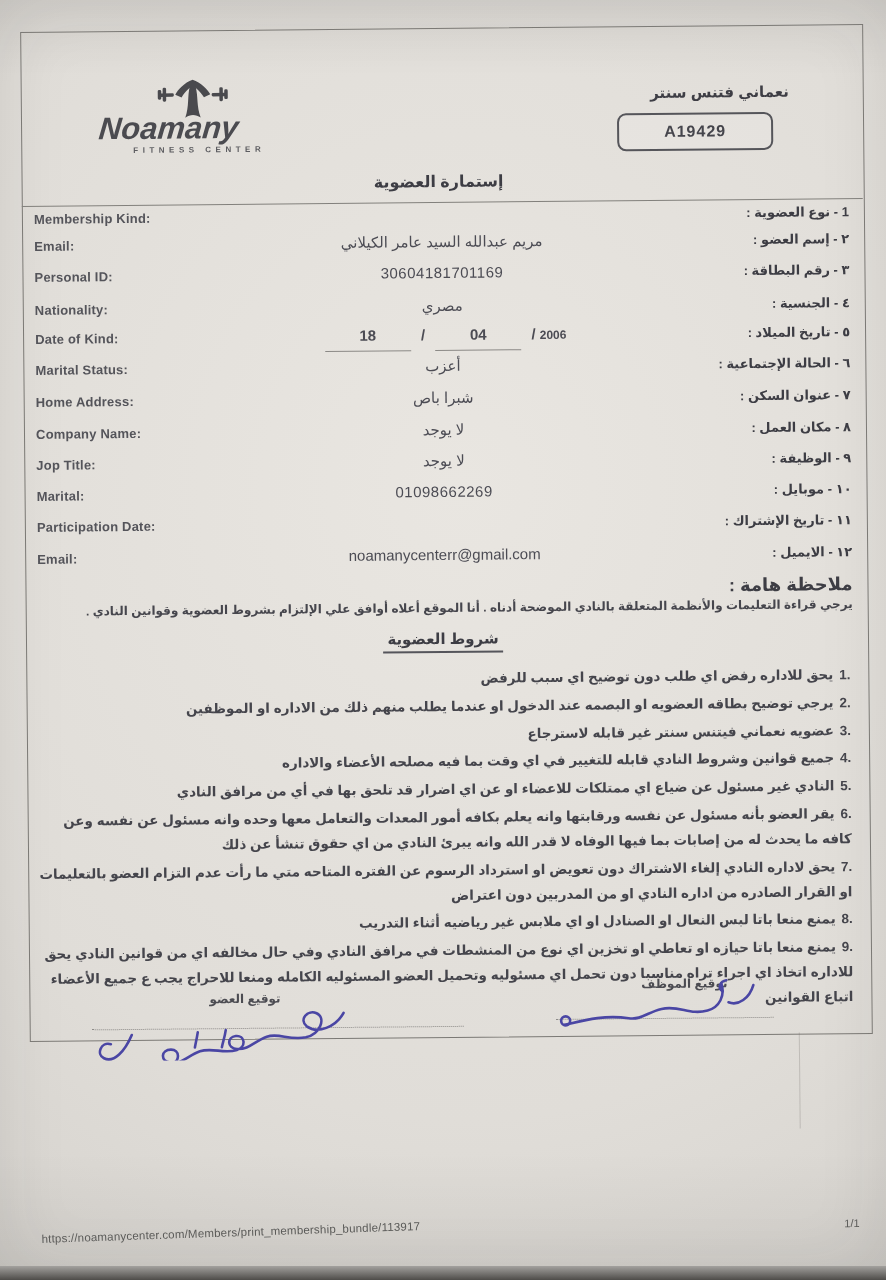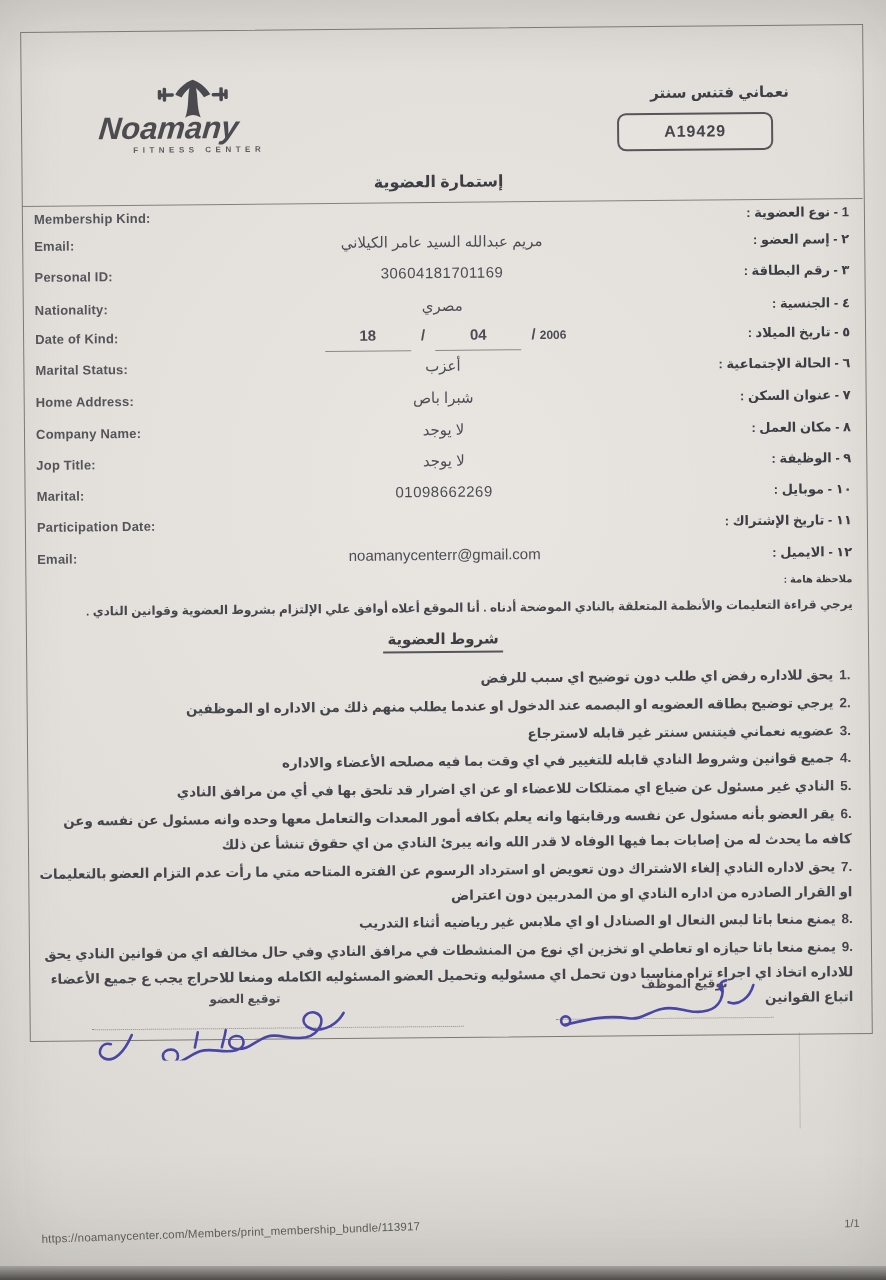--- a/index.html
+++ b/index.html
@@ -65,21 +65,21 @@
   .val-num{font-size:17px;direction:ltr;letter-spacing:0.5px;color:#4b4b53;}
   .val-email{font-size:16px;direction:ltr;color:#55555c;}
   .dob{font-weight:bold;color:#3e3e46;font-size:15px;direction:ltr;}
   .dob .y{font-size:12px;}
   .dob .seg{
     display:inline-block;min-width:86px;text-align:center;
     border-bottom:1.5px solid #8b8986;padding-bottom:7px;margin:0 6px;
   }
 
   
-  .note-head{position:absolute;right:33px;top:577px;font-size:10px;font-weight:bold;color:#3d3d44;direction:rtl;margin-left:16px;}
+  .note-head{position:absolute;right:33px;top:577px;font-size:18px;font-weight:bold;color:#3d3d44;direction:rtl;margin-left:16px;}
   .note-body{
     position:absolute;right:33px;left:64px;top:601px;text-align:right;direction:rtl;
     font-size:12px;font-weight:bold;color:#46464d;
   }
   .terms-head-wrap{position:absolute;left:0;right:0;top:630px;text-align:center;}
   .terms-head{
     display:inline-block;font-size:15px;font-weight:bold;color:#3d3d44;
     border-bottom:2px solid #55555b;padding:0 4px 3px;direction:rtl;
   }
   .terms{position:absolute;left:30px;right:36px;top:667px;direction:rtl;}

